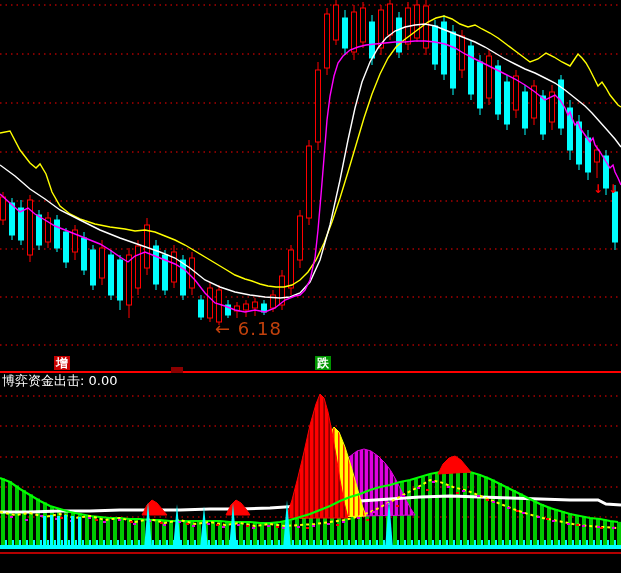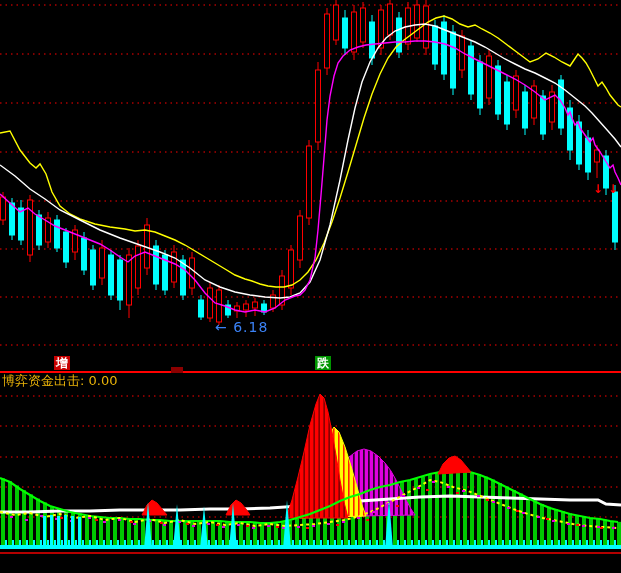--- a/index.html
+++ b/index.html
@@ -1,24 +1,24 @@
 <!DOCTYPE html>
 <html><head>
 <meta charset="utf-8">
 <style>
   html,body{margin:0;padding:0;background:#000;}
   body{width:621px;height:573px;overflow:hidden;font-family:"DejaVu Sans",sans-serif;}
   .screen{position:relative;width:621px;height:573px;background:#000;}
   .screen svg{position:absolute;left:0;top:0;}
   .overlay{position:absolute;white-space:nowrap;line-height:1;}
-  .low-marker{color:#3b82f6;font-size:14px;letter-spacing:1px;}
+  .low-marker{color:#c2410c;font-size:18px;letter-spacing:1px;}
   .badge{font-size:12px;padding:1px 2px;color:#fff;font-weight:bold;}
   .badge-up{background:#c80000;}
   .badge-down{background:#009600;}
-  .ind-label{color:#eab308;font-size:13px;text-align:right;}
+  .ind-label{color:#ffffff;font-size:13px;text-align:right;}
 </style>
 </head>
 <body>
 
 <div class="screen">
 
   <svg id="chart-svg" width="621" height="573" viewBox="0 0 621 573">
     <defs>
       <pattern id="pRed" width="5" height="4" patternUnits="userSpaceOnUse">
         <rect width="5" height="4" fill="#ff0000"></rect>

